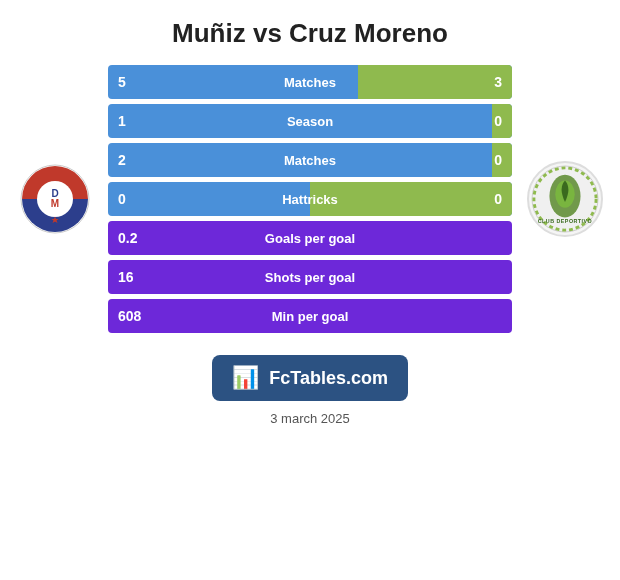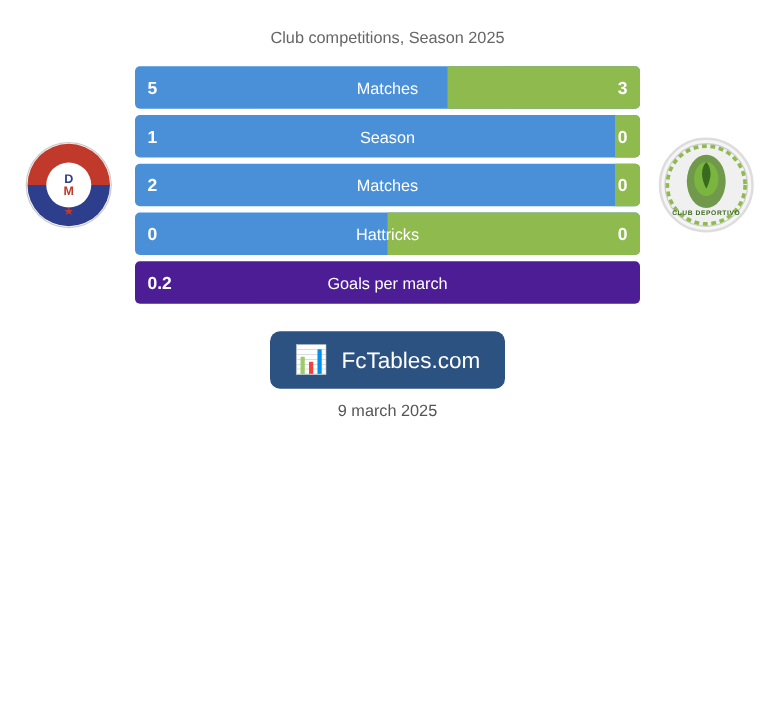--- a/index.html
+++ b/index.html
@@ -113,21 +113,21 @@
       background: #8fba4e;
       border-radius: 0 4px 4px 0;
     }
 
     .stat-label {
       position: absolute;
       left: 50%;
       transform: translateX(-50%);
       color: #fff;
       font-size: 13px;
-      font-weight: normal;
+      font-weight: bold;
       white-space: nowrap;
       z-index: 2;
     }
 
     .stat-value-left {
       position: absolute;
       left: 10px;
       color: #fff;
       font-size: 14px;
       font-weight: bold;
@@ -140,21 +140,21 @@
       color: #fff;
       font-size: 14px;
       font-weight: bold;
       z-index: 3;
     }
 
     
     .stat-bar-full {
       flex: 1;
       height: 34px;
-      background: #4c1d95;
+      background: #6d28d9;
       border-radius: 4px;
       position: relative;
       display: flex;
       align-items: center;
     }
 
     .fctables-banner {
       margin-top: 12px;
       background: #2c5282;
       border-radius: 8px;
@@ -163,34 +163,34 @@
       align-items: center;
       gap: 10px;
     }
     .fctables-icon {
       color: #fff;
       font-size: 22px;
     }
     .fctables-text {
       color: #fff;
       font-size: 18px;
-      font-weight: normal;
+      font-weight: bold;
     }
 
     .footer-date {
       margin-top: 10px;
       font-size: 13px;
       color: #555;
     }
   </style>
 </head>
 <body>
 
 <div class="header">
-  <p>Club competitions, Season 2025</p>
+  <h1>Muñiz vs Cruz Moreno</h1>
 </div>
 
 <div class="main-content">
 
   <div class="logo-left">
     <div class="dim-logo">
       <svg viewBox="0 0 70 70" xmlns="http://www.w3.org/2000/svg">
         <circle cx="35" cy="35" r="34" fill="white" stroke="#ccc" stroke-width="1"></circle>
 
         <path d="M35,35 m-33,0 a33,33 0 0,1 66,0 Z" fill="#c0392b"></path>
@@ -241,25 +241,37 @@
         <div class="stat-bar-right" style="width:50%"></div>
         <span class="stat-value-left">0</span>
         <span class="stat-label">Hattricks</span>
         <span class="stat-value-right">0</span>
       </div>
     </div>
 
     <div class="stat-row">
       <div class="stat-bar-full">
         <span class="stat-value-left">0.2</span>
-        <span class="stat-label">Goals per march</span>
-      </div>
-    </div>
-
-
+        <span class="stat-label">Goals per goal</span>
+      </div>
+    </div>
+
+    <div class="stat-row">
+      <div class="stat-bar-full">
+        <span class="stat-value-left">16</span>
+        <span class="stat-label">Shots per goal</span>
+      </div>
+    </div>
+
+    <div class="stat-row">
+      <div class="stat-bar-full">
+        <span class="stat-value-left">608</span>
+        <span class="stat-label">Min per goal</span>
+      </div>
+    </div>
   </div>
 
   <div class="logo-right">
     <div class="equidad-logo">
       <svg viewBox="0 0 70 70" xmlns="http://www.w3.org/2000/svg">
         <circle cx="35" cy="35" r="34" fill="#f0f0f0" stroke="#ccc" stroke-width="1"></circle>
 
         <ellipse cx="35" cy="32" rx="16" ry="22" fill="#5a8a2e" opacity="0.85"></ellipse>
         <ellipse cx="35" cy="30" rx="10" ry="14" fill="#7ab83e" opacity="0.9"></ellipse>
         <path d="M35,16 Q42,24 35,38 Q28,24 35,16 Z" fill="#3a6a1e"></path>
@@ -270,13 +282,13 @@
       </svg>
     </div>
   </div>
 </div>
 
 <div class="fctables-banner">
   <span class="fctables-icon">📊</span>
   <span class="fctables-text">FcTables.com</span>
 </div>
 
-<div class="footer-date">9 march 2025</div>
+<div class="footer-date">3 march 2025</div>
 
 </body></html>

